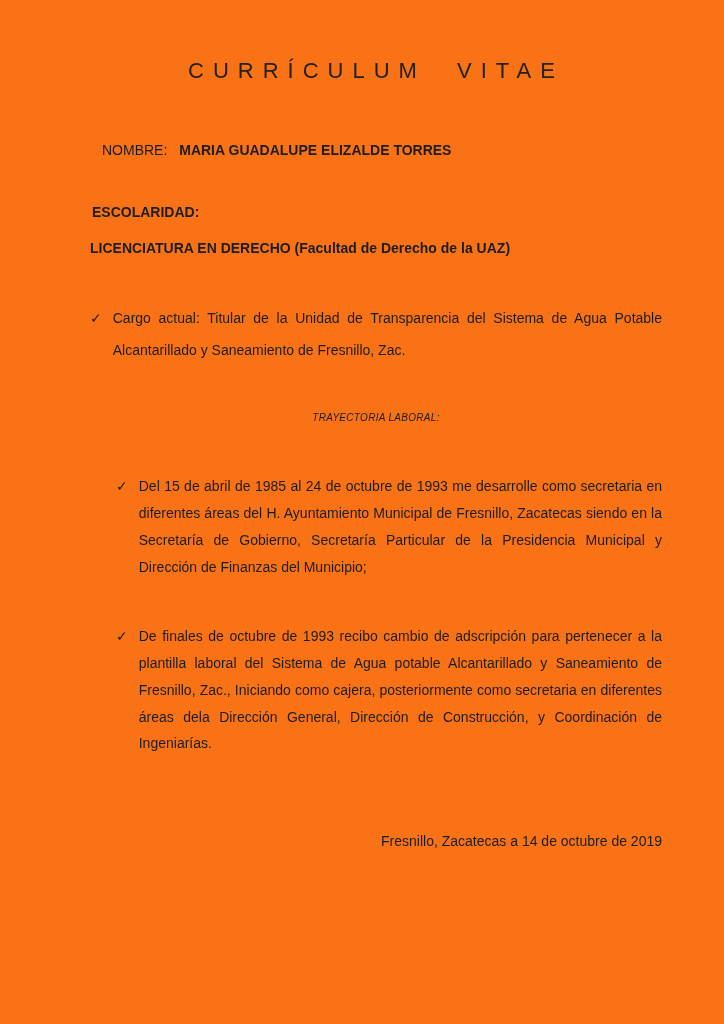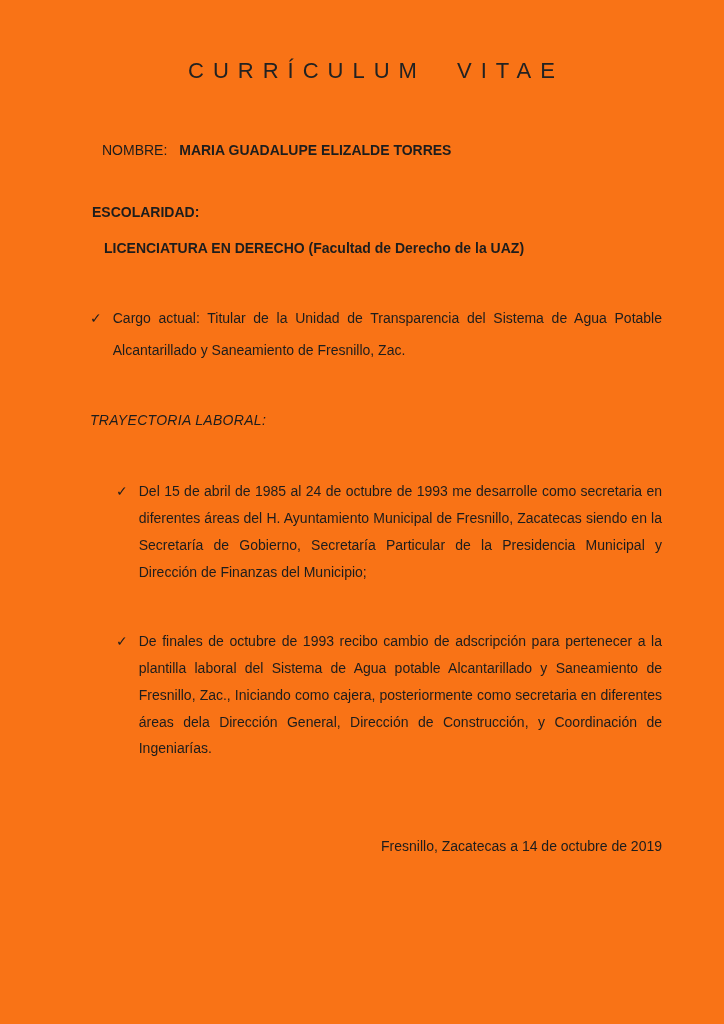--- a/index.html
+++ b/index.html
@@ -38,21 +38,21 @@
     margin-right: 8px;
   }
   .bold { font-weight: 700; }
   .escolaridad {
     margin: 2px;
     margin-top: 46px;
     font-size: 14px;
     font-weight: 700;
   }
   .degree {
-    margin: 14px;
+    margin: 0;
     margin-top: 20px;
     font-size: 14px;
     font-weight: 700;
   }
   .bullet {
     display: flex;
     align-items: flex-start;
     gap: 11px;
     font-size: 14px;
   }
@@ -66,24 +66,25 @@
     flex: 1 1 auto;
     text-align: justify;
   }
   .cargo-bullet {
     margin-top: 46px;
     line-height: 2.3;
   }
   .trayectoria {
     margin: 0;
     margin-top: 46px;
-    font-size: 14px;
+    font-size: 10px;
     font-style: italic;
     font-weight: 400;
     letter-spacing: 0.3px;
+    text-align: center;
   }
   .job-bullet {
     margin-top: 50px;
     margin-left: 26px;
     line-height: 1.92;
   }
   .job-bullet + .job-bullet {
     margin-top: 42px;
   }
   .footer-line {

